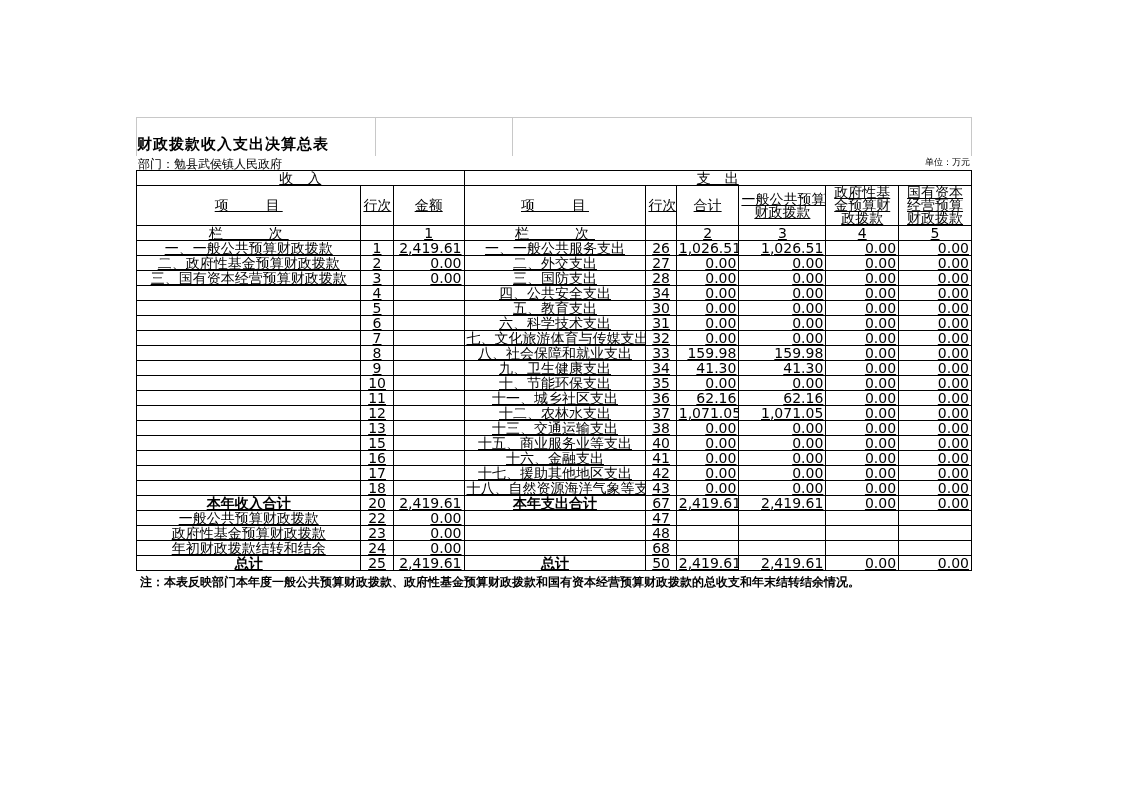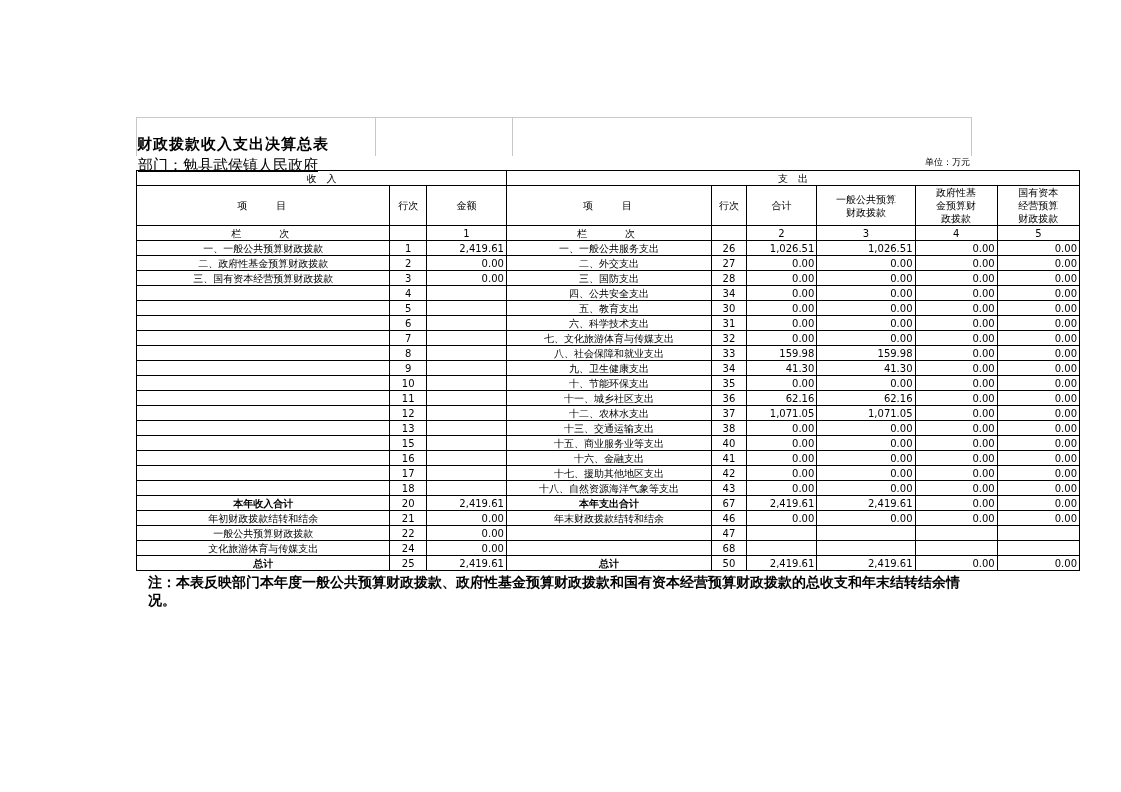--- a/index.html
+++ b/index.html
@@ -59,52 +59,51 @@
     font-size: 9px;
   }
   .sub-row2 {
     height: 14px;
     position: relative;
   }
   .sub-left {
     position: absolute;
     left: 2px;
     top: 0;
-    font-size: 15px;
-    text-decoration: underline;
+    font-size: 12px;
   }
   table.main {
     border-collapse: collapse;
     table-layout: fixed;
-    width: 944px;
-    font-size: 10px;
+    width: 836px;
+    font-size: 14px;
+    text-decoration: underline;
   }
   table.main td {
     border: 1px solid #000;
     padding: 0 2px;
     height: 14px;
     line-height: 13px;
     overflow: hidden;
     white-space: nowrap;
   }
   .hdr {
     text-align: center;
     font-weight: normal;
   }
   .c { text-align: center; }
   .r { text-align: right; padding-right: 4px; }
   .l { text-align: center; padding-left: 3px; }
   .b { font-weight: bold; }
   .tall { height: 70px; }
   .note {
     margin-top: 3px;
-    font-size: 14px;
+    font-size: 12px;
     font-weight: bold;
     padding-left: 4px;
-    margin-left: 8px;
   }
   .spaced { letter-spacing: 6px; }
   .spaced2 { letter-spacing: 3px; }
 </style>
 </head>
 <body>
 
 <div class="page">
   <div class="sheet">
 
@@ -353,43 +352,43 @@
             <td class="c">20</td>
             <td class="r">2,419.61</td>
             <td class="c b">本年支出合计</td>
             <td class="c">67</td>
             <td class="r">2,419.61</td>
             <td class="r">2,419.61</td>
             <td class="r">0.00</td>
             <td class="r">0.00</td>
           </tr>
           <tr>
-            <td class="c">年初财政拨款结转和结余</td>
-            <td class="c">21</td>
-            <td class="r">0.00</td>
-            <td class="c">年末财政拨款结转和结余</td>
-            <td class="c">46</td>
-            <td class="r">0.00</td>
-            <td class="r">0.00</td>
-            <td class="r">0.00</td>
-            <td class="r">0.00</td>
-          </tr>
-          <tr>
             <td class="c">一般公共预算财政拨款</td>
             <td class="c">22</td>
             <td class="r">0.00</td>
             <td class="c"></td>
             <td class="c">47</td>
             <td class="r"></td>
             <td class="r"></td>
             <td class="r"></td>
             <td class="r"></td>
           </tr>
           <tr>
-            <td class="c">文化旅游体育与传媒支出</td>
+            <td class="c">政府性基金预算财政拨款</td>
+            <td class="c">23</td>
+            <td class="r">0.00</td>
+            <td class="c"></td>
+            <td class="c">48</td>
+            <td class="r"></td>
+            <td class="r"></td>
+            <td class="r"></td>
+            <td class="r"></td>
+          </tr>
+          <tr>
+            <td class="c">年初财政拨款结转和结余</td>
             <td class="c">24</td>
             <td class="r">0.00</td>
             <td class="c"></td>
             <td class="c">68</td>
             <td class="r"></td>
             <td class="r"></td>
             <td class="r"></td>
             <td class="r"></td>
           </tr>
           <tr>

